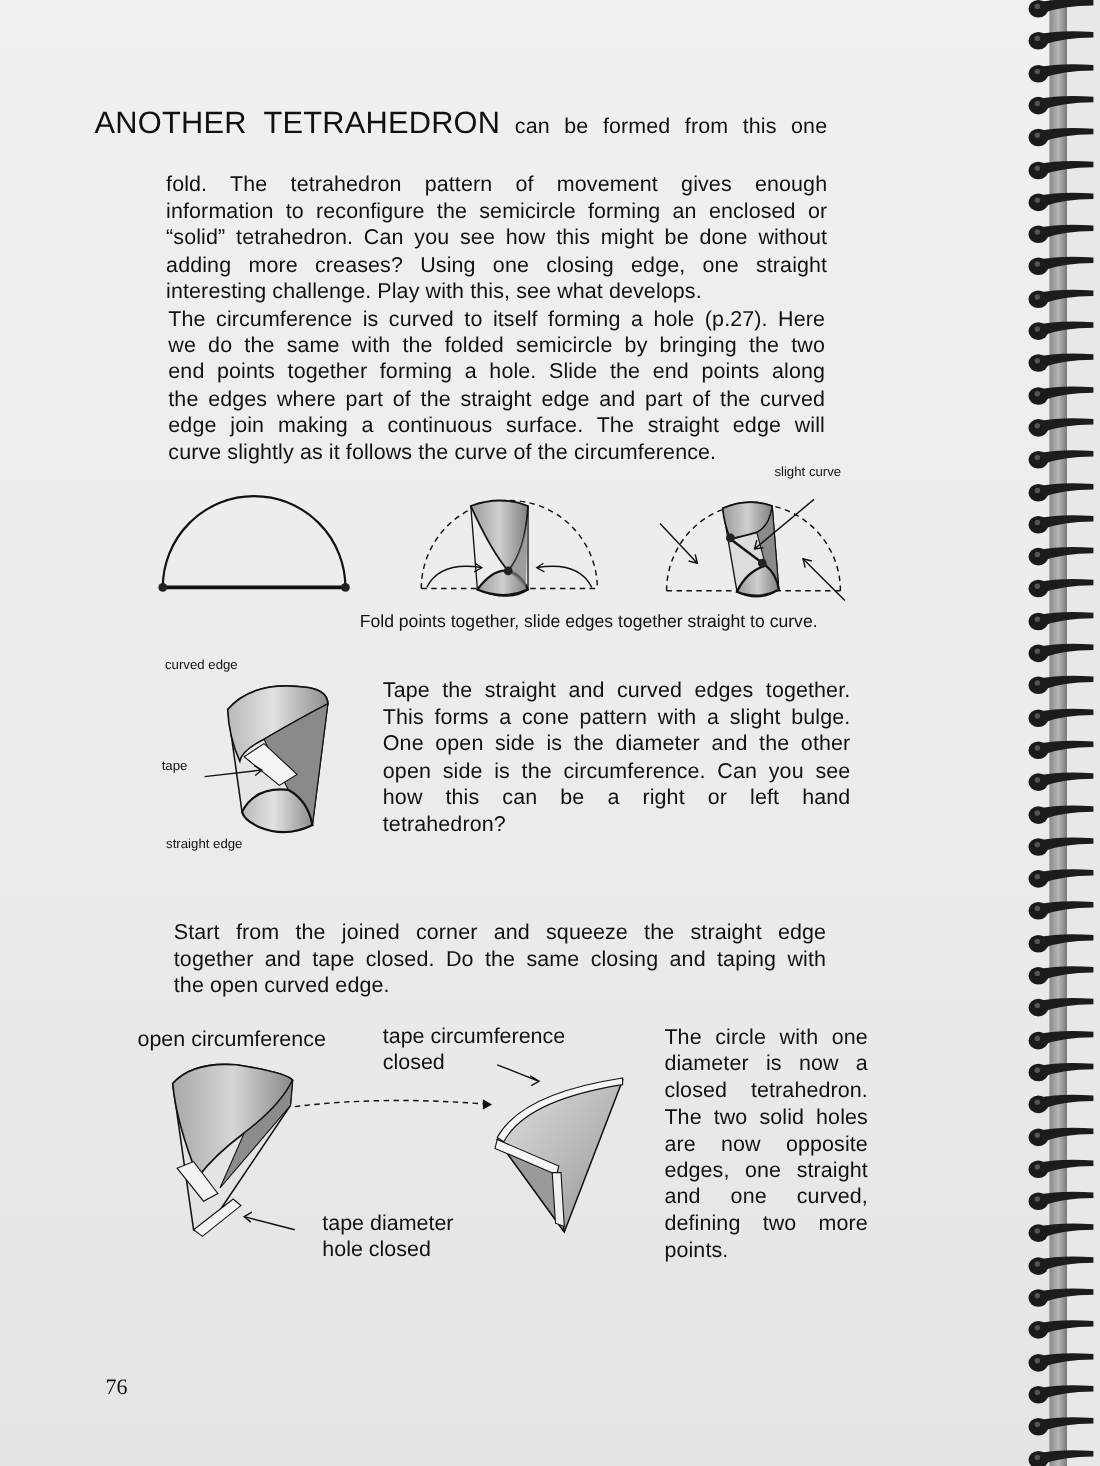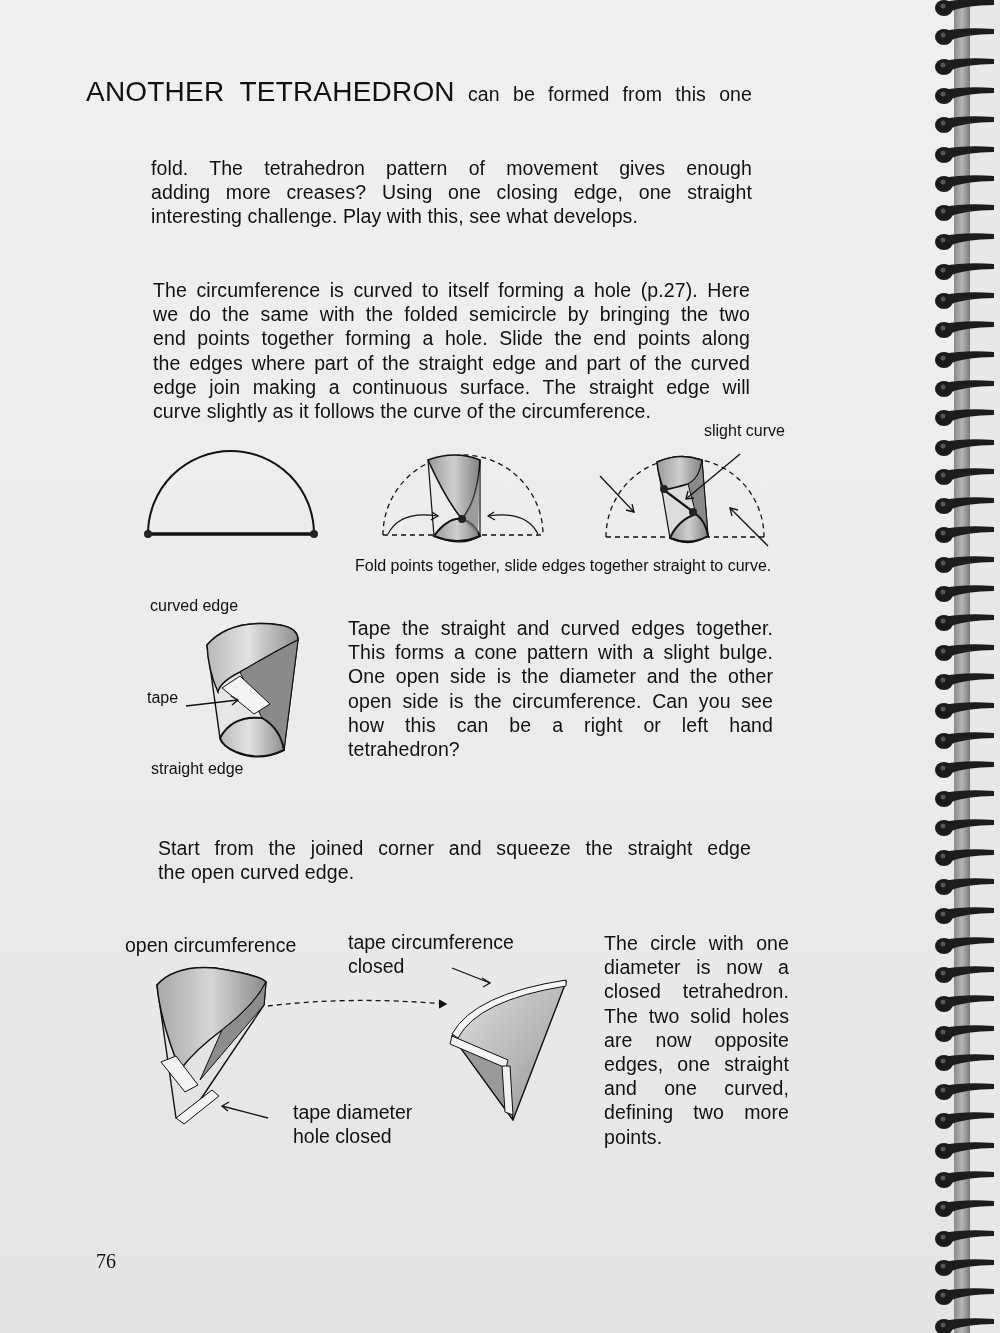--- a/index.html
+++ b/index.html
@@ -28,43 +28,45 @@
   .coil {
     position: absolute; left: 6px; width: 60px; height: 16px;
   }
   .text {
     position: absolute; font-size: 19.5px; line-height: 24.2px;
     text-align: justify; letter-spacing: 0.1px;
   }
   .text span.line { display: block; text-align-last: justify; }
   .text span.line.last { text-align-last: left; }
   .heading { font-size: 28px; letter-spacing: 0.2px; }
-  .label { position: absolute; font-size: 16px; white-space: nowrap; }
+  .label { position: absolute; font-size: 12px; white-space: nowrap; }
   .label.big { font-size: 19.5px; line-height: 24px; }
-  .caption { position: absolute; font-size: 16px; white-space: nowrap; margin-left: 28px; }
+  .caption { position: absolute; font-size: 16px; white-space: nowrap; }
   .pagenum {
     position: absolute; left: 96px; top: 1250px; font-size: 20px;
     font-family: "Liberation Serif", serif;
   }
   svg { position: absolute; overflow: visible; }
 </style>
 </head>
 <body>
 
 <div class="page">
 
   <div>
     <div class="text" style="left:86px; top:76px; width:666px;">
-      <span class="line" style="line-height:32px;">
+      <span class="line" style="line-height:32px;margin-top:20px;">
         <span class="heading">ANOTHER TETRAHEDRON</span>
         <span>can be formed from this one</span>
       </span>
     </div>
     <div class="text" style="left:151px; top:108px; width:601px;margin-top:48px;">
       <span class="line">fold. The tetrahedron pattern of movement gives enough</span>
+      <span class="line">information to reconfigure the semicircle forming an enclosed or</span>
+      <span class="line">“solid” tetrahedron. Can you see how this might be done without</span>
       <span class="line">adding more creases? Using one closing edge, one straight</span>
       <span class="line last">interesting challenge. Play with this, see what develops.</span>
     </div>
   </div>
 
   <div class="text" style="left:153px; top:278px; width:597px;">
     <span class="line">The circumference is curved to itself forming a hole (p.27). Here</span>
     <span class="line">we do the same with the folded semicircle by bringing the two</span>
     <span class="line">end points together forming a hole. Slide the end points along</span>
     <span class="line">the edges where part of the straight edge and part of the curved</span>
@@ -149,20 +151,21 @@
       <span class="line">This forms a cone pattern with a slight bulge.</span>
       <span class="line">One open side is the diameter and the other</span>
       <span class="line">open side is the circumference. Can you see</span>
       <span class="line">how this can be a right or left hand</span>
       <span class="line last">tetrahedron?</span>
     </div>
   </div>
 
   <div class="text" style="left:158px; top:836px; width:593px;">
     <span class="line">Start from the joined corner and squeeze the straight edge</span>
+    <span class="line">together and tape closed. Do the same closing and taping with</span>
     <span class="line last">the open curved edge.</span>
   </div>
 
   <div>
     <div class="label big" style="left:125px; top:933px;">open circumference</div>
     <div class="label big" style="left:348px; top:930px; text-align:left;">
       <div>tape circumference</div>
       <div style="padding-right:88px;">closed</div>
     </div>
     <div class="label big" style="left:293px; top:1100px;">

